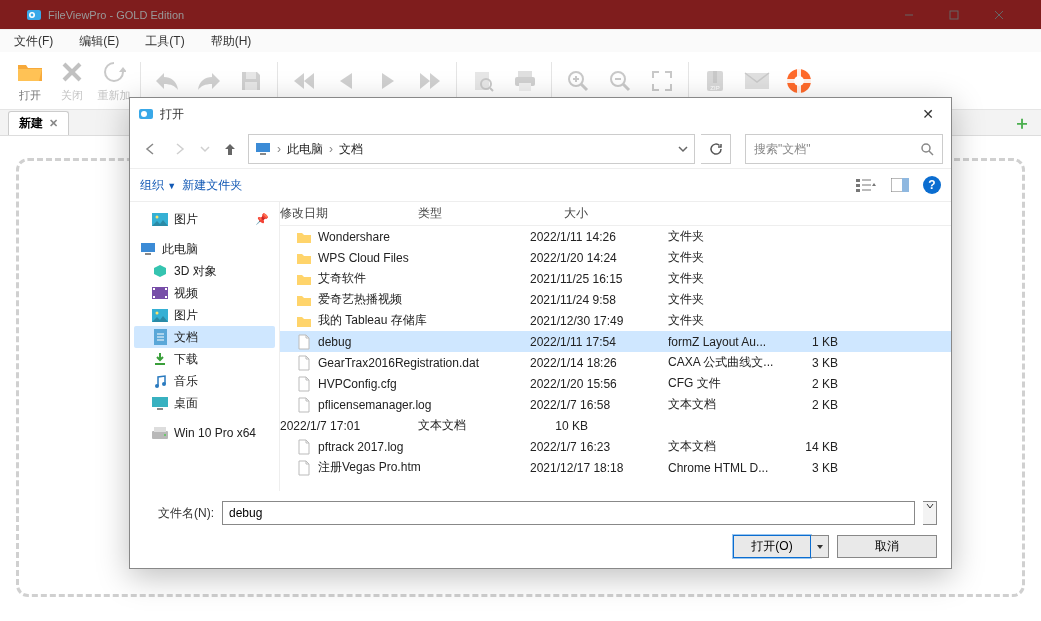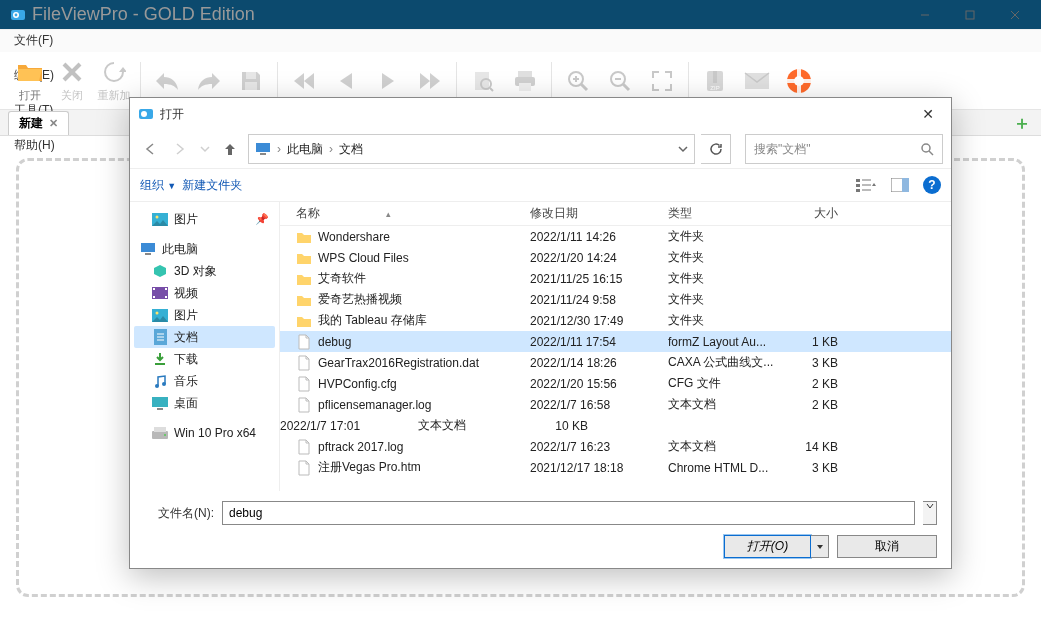--- a/index.html
+++ b/index.html
@@ -1,25 +1,25 @@
 <!DOCTYPE html>
 <html><head>
 <meta charset="utf-8">
 <style>
   * { box-sizing: border-box; font-family: "Microsoft YaHei", "Segoe UI", sans-serif; }
   body { margin:0; background:#fff; overflow:hidden; width:1041px; height:621px; position:relative; }
 
   
-  .titlebar { height:30px; background:#0c4a6e; display:flex; align-items:center; padding:0 4px; font-size:18px; color:#999; border-bottom:1px solid #f0f0f0;}
+  .titlebar { height:30px; background:#7f1d1d; display:flex; align-items:center; padding:0 20px; font-size:11px; color:#999; border-bottom:1px solid #f0f0f0;}
   .titlebar .logo { width:16px; height:16px; margin:0 6px; }
   .titlebar .wincontrols { margin-left:auto; display:flex; }
   .titlebar .wincontrols div { width:45px; height:30px; display:flex; align-items:center; justify-content:center; color:#888; }
 
   
-  .menubar { height:22px; display:flex; align-items:flex-start; padding:0 8px; font-size:12px; color:#333; gap:14px; background:#fafafa;flex-direction:column; }
+  .menubar { height:22px; display:flex; align-items:flex-end; padding:0 8px; font-size:12px; color:#333; gap:14px; background:#fafafa; }
   .menubar span { padding:2px 6px; }
 
   
   .toolbar { height:58px; display:flex; align-items:center; padding:0 10px; gap:2px; border-bottom:1px solid #e5e5e5; background:#fff;}
   .toolbtn { width:40px; height:52px; display:flex; flex-direction:column; align-items:center; justify-content:center; font-size:11px; color:#777; border-radius:3px;}
   .toolbtn .ticon { width:28px; height:28px; display:flex; align-items:center; justify-content:center; }
   .toolbtn.disabled { opacity:.45; }
   .toolbtn .tlabel { font-size:11px; margin-top:2px;}
   .toolsep { width:1px; height:38px; background:#e5e5e5; margin:0 4px;}
 
@@ -67,21 +67,21 @@
   .frow .fcol-name { gap:6px;}
   .frow.sel { background:#cfe7ff;}
   .frow .fcol-size { color:#222;}
 
   .mfooter { padding:10px 14px; display:flex; flex-direction:column; gap:10px;}
   .fnrow { display:flex; align-items:center; gap:8px;}
   .fnrow label { font-size:12px; color:#333; width:70px; text-align:right;}
   .fninput { flex:1; height:24px; border:1px solid #888; padding:0 6px; font-size:12px;}
   .btnrow { display:flex; justify-content:flex-end; gap:8px;}
   .wbtn { height:23px; border:1px solid #888; background:#e9e9e9; font-size:12px; display:flex; align-items:center; justify-content:center;}
-  .wbtn.open { width:87px; border:1px solid #0b6dd0; outline:1px solid #99c6f0;font-style:italic;}
+  .wbtn.open { width:78px; border:1px solid #0b6dd0; outline:1px solid #99c6f0;}
   .wbtn.drop { width:18px; border:1px solid #888; border-left:none;}
   .wbtn.cancel { width:100px;}
 
   svg { display:block; }
 </style>
 </head>
 <body>
 
 <div class="titlebar">
   <span class="logo">
@@ -475,24 +475,20 @@
               <rect x="0" y="4" width="16" height="8" rx="1" fill="#b8b8b8"></rect>
               <rect x="2" y="0" width="12" height="5" fill="#ddd"></rect>
               <circle cx="13" cy="8" r="1" fill="#5c5"></circle>
             </svg>
           </span>
           <span>Win 10 Pro x64</span>
         </div>
       </div>
     <div class="filelist">
       <div class="fhead">
-        <div class="fcol-name">
-            <span>名称</span>
-            <span style="color:#888;font-size:9px;margin-left:60px">▴</span>
-          </div>
         <div class="fcol-date">修改日期</div>
         <div class="fcol-type">类型</div>
         <div class="fcol-size">大小</div>
       </div>
       <div class="frows" id="frows">
           <div class="frow">
             <div class="fcol-name">
               <span class="ticonsm">
                 <svg width="16" height="14">
                   <path d="M1 3h5l2 2h7v8H1z" fill="#ffd46b"></path>

